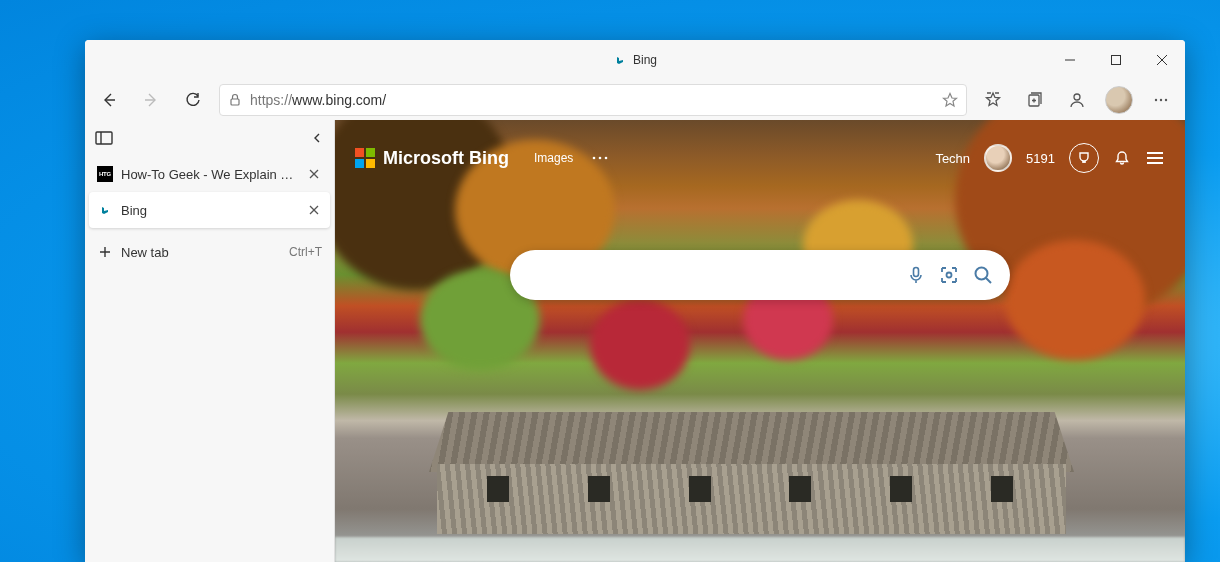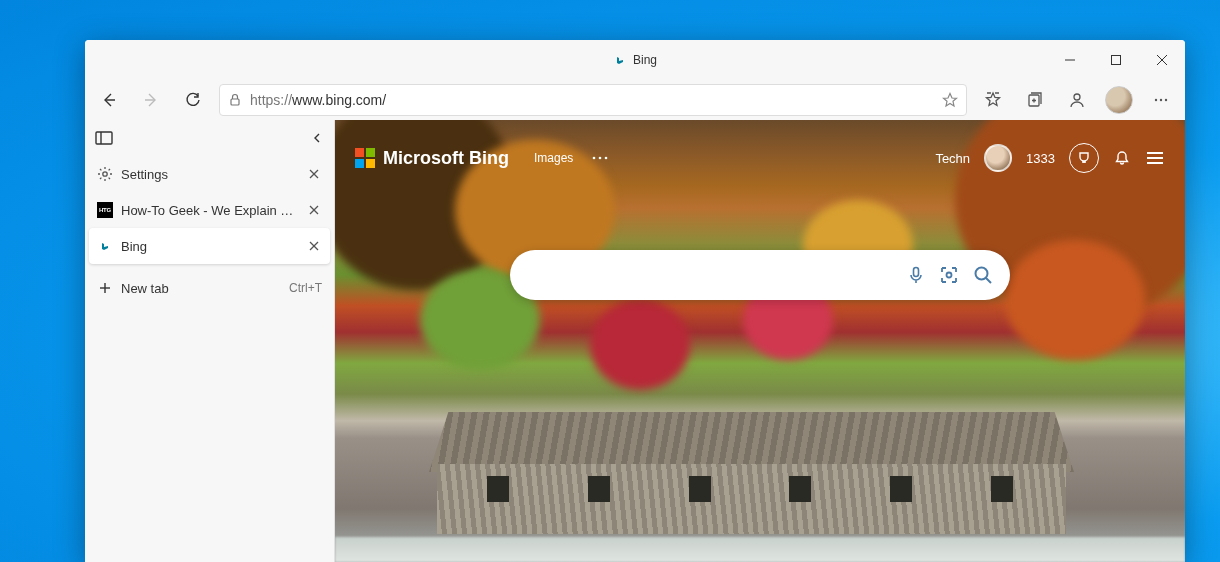--- a/index.html
+++ b/index.html
@@ -401,35 +401,20 @@
               <line x1="6" y1="1" x2="6" y2="13"></line>
             </svg>
         </span>
         <span>
           <svg width="14" height="14" viewBox="0 0 14 14" fill="none" stroke="#333" stroke-width="1.4">
               <path d="M9 3 L5 7 L9 11"></path>
             </svg>
         </span>
       </div>
 
-      <div class="vtab-item">
-        <span class="favicon gear">
-          <svg width="16" height="16" viewBox="0 0 16 16" fill="none" stroke="#555" stroke-width="1.3">
-              <circle cx="8" cy="8" r="2.2"></circle>
-              <path d="M8 1v2M8 13v2M1 8h2M13 8h2M3 3l1.4 1.4M11.6 11.6L13 13M13 3l-1.4 1.4M4.4 11.6L3 13"></path>
-            </svg>
-        </span>
-        <span class="vtab-label">Settings</span>
-        <span class="vtab-close">
-          <svg width="10" height="10" stroke="#555" stroke-width="1.3">
-              <line x1="1" y1="1" x2="9" y2="9"></line>
-              <line x1="9" y1="1" x2="1" y2="9"></line>
-            </svg>
-        </span>
-      </div>
 
       <div class="vtab-item">
         <span class="favicon htg">HTG</span>
         <span class="vtab-label">How-To Geek - We Explain Techn</span>
         <span class="vtab-close">
           <svg width="10" height="10" stroke="#555" stroke-width="1.3">
               <line x1="1" y1="1" x2="9" y2="9"></line>
               <line x1="9" y1="1" x2="1" y2="9"></line>
             </svg>
         </span>
@@ -499,21 +484,21 @@
             <svg width="18" height="6" fill="#fff">
                 <circle cx="3" cy="3" r="1.3"></circle>
                 <circle cx="9" cy="3" r="1.3"></circle>
                 <circle cx="15" cy="3" r="1.3"></circle>
               </svg>
           </span>
         </div>
         <div class="bing-right">
           <span>Techn</span>
           <span class="bing-avatar"></span>
-          <span>1333</span>
+          <span>5191</span>
           <span class="icon-circle">
             <svg width="16" height="16" viewBox="0 0 16 16" fill="none" stroke="#fff" stroke-width="1.4">
                 <path d="M4 3h8v4a4 4 0 0 1-8 0z"></path>
                 <path d="M6 12h4M8 11v2"></path>
               </svg>
           </span>
           <span>
             <svg width="18" height="18" viewBox="0 0 18 18" fill="none" stroke="#fff" stroke-width="1.4">
                 <path d="M9 3a4 4 0 0 0-4 4v3l-1.5 2.5h11L13 10V7a4 4 0 0 0-4-4z"></path>
                 <path d="M7.5 13.5a1.5 1.5 0 0 0 3 0"></path>

